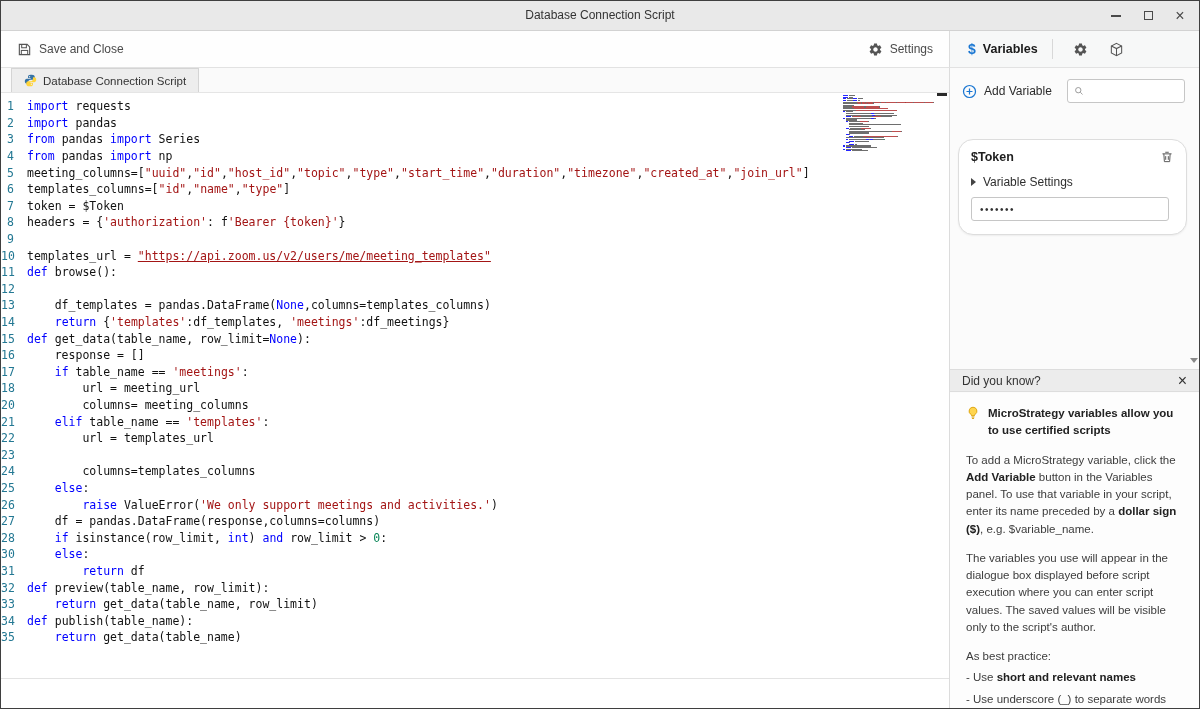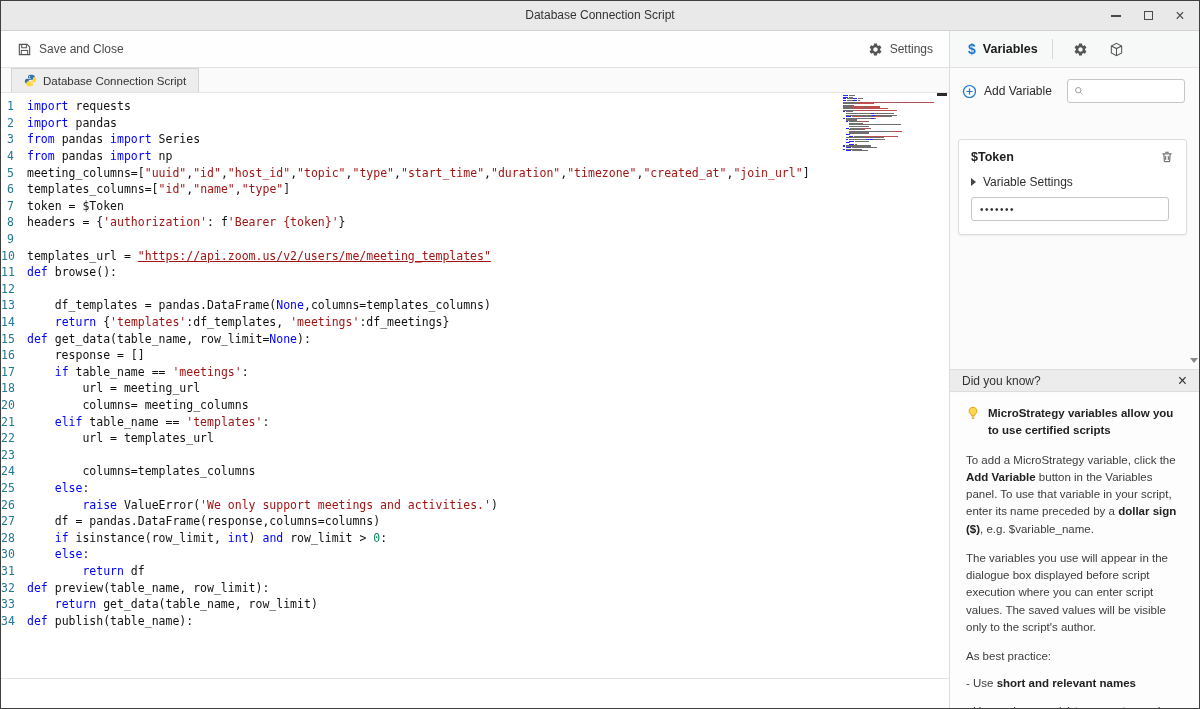--- a/index.html
+++ b/index.html
@@ -83,21 +83,21 @@
                      font-family:inherit; }
   .row2 { position:absolute; top:47px; left:14px; right:14px; display:flex; align-items:center;
           font-size:12px; color:#333; }
   .toggle { width:30px; height:16px; border-radius:9px; background:#c9cdd2; position:relative;
             display:inline-block; margin-left:12px; cursor:pointer; }
   .knob { position:absolute; left:2px; top:2px; width:12px; height:12px; border-radius:50%;
           background:#fff; box-shadow:0 1px 2px rgba(0,0,0,.35); }
   .clear-link { margin-left:auto; color:#1976d2; font-size:12px; text-decoration:none; cursor:pointer; }
 
   .var-card { position:absolute; top:71px; left:8px; right:12px; height:96px; background:#fff;
-              border:1px solid #dddddd; border-radius:3px; box-shadow:0 1px 2px rgba(0,0,0,.06); }
+              border:1px solid #dddddd; border-radius:15px; box-shadow:0 1px 2px rgba(0,0,0,.06); }
   .vc-head { display:flex; justify-content:space-between; align-items:center; padding:10px 12px 0 12px; }
   .vc-name { font-weight:bold; font-size:12.5px; color:#1e1e1e; }
   .vc-settings { display:flex; align-items:center; gap:7px; padding:11px 12px 0 12px;
                  font-size:12px; color:#2e2e2e; cursor:pointer; }
   .tri { width:0; height:0; border-left:5px solid #444; border-top:4px solid transparent;
          border-bottom:4px solid transparent; display:inline-block; }
   .vc-input { margin:8px 12px 0 12px; width:198px; height:24px; border:1px solid #c6c6c6;
               border-radius:3px; background:#fff; display:flex; align-items:center; padding:0 8px;
               font-size:10px; letter-spacing:1.5px; color:#333; cursor:text; }
 
@@ -111,21 +111,21 @@
                 display:flex; align-items:center; justify-content:space-between; padding:0 12px;
                 font-size:12px; color:#333; }
   .dyk-close { font-size:16px; color:#333; line-height:1; cursor:pointer; }
   .dyk-body { position:absolute; top:325px; left:0; right:0; bottom:0; background:#fdfdfd;
               padding:12px 16px; overflow:hidden; font-size:11.5px; color:#3c3c3c; line-height:1.5; }
   .dyk-headline { display:flex; gap:8px; color:#1e1e1e; }
   .dyk-headline b { font-weight:bold; }
   .dyk-body p { margin:12px 0 0 0; }
   .dyk-body b { color:#222; }
   .bp-label { margin-top:12px; }
-  .bp-line { margin-top:10px; }
+  .bp-line { margin-top:4px; }
 
   .ic { display:block; }
 </style>
 </head>
 <body>
 
 <div class="window">
 
   <svg width="0" height="0" style="position:absolute">
     <symbol id="i-gear" viewBox="0 0 24 24">
@@ -338,20 +338,24 @@
             <span class="code-text"><span class="kw">def</span><span class="plain"> preview(table_name, row_limit):</span></span>
           </div>
           <div class="code-line">
             <span class="ln">33</span>
             <span class="code-text"><span class="plain">    </span><span class="kw">return</span><span class="plain"> get_data(table_name, row_limit)</span></span>
           </div>
           <div class="code-line">
             <span class="ln">34</span>
             <span class="code-text"><span class="kw">def</span><span class="plain"> publish(table_name):</span></span>
           </div>
+          <div class="code-line">
+            <span class="ln">35</span>
+            <span class="code-text"><span class="plain">    </span><span class="kw">return</span><span class="plain"> get_data(table_name)</span></span>
+          </div>
         </div>
       <div class="minimap">
         <div class="minimap-content">
             <div class="mm-line">
               <span class="mm-seg mm-k" style="width: 4.8px;"></span>
               <span class="mm-seg mm-sp" style="width: 0.8px;"></span>
               <span class="mm-seg mm-t" style="width: 6.4px;"></span>
             </div>
             <div class="mm-line">
               <span class="mm-seg mm-k" style="width: 4.8px;"></span>

